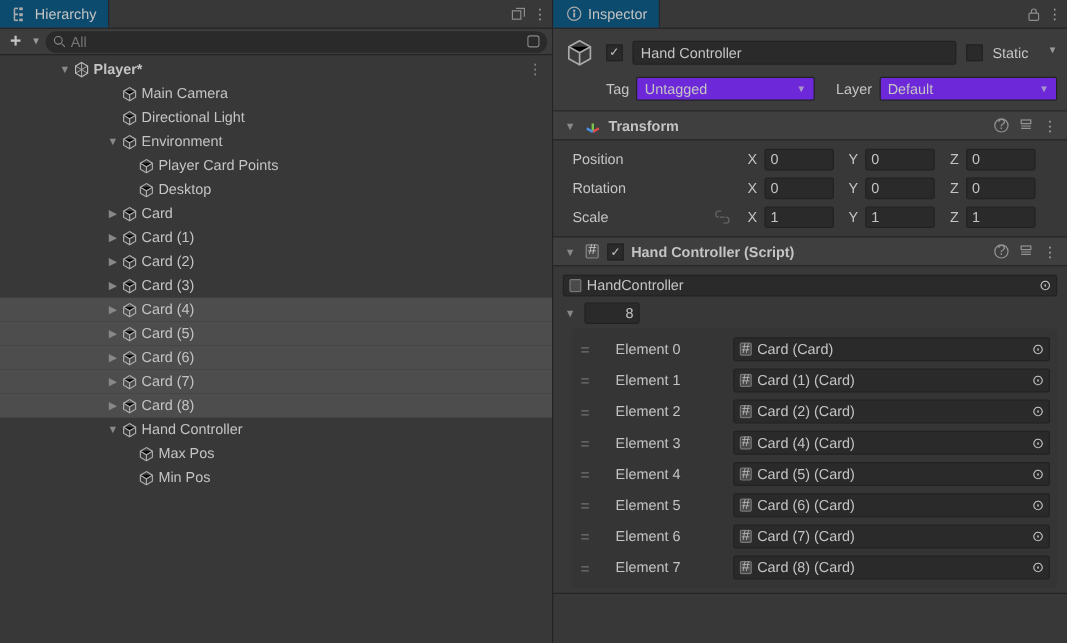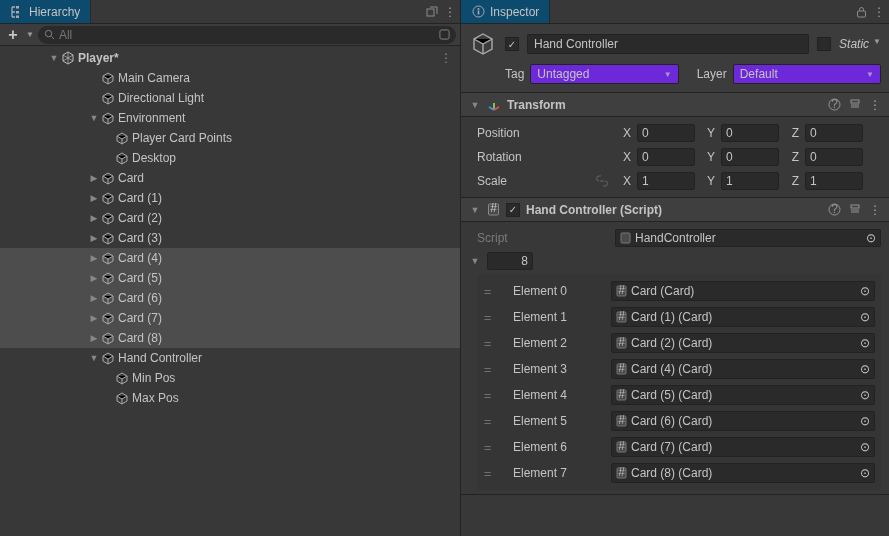--- a/index.html
+++ b/index.html
@@ -23,21 +23,21 @@
 .goicon { width: 16px; height: 16px; display: inline-flex; align-items: center; justify-content: center; margin-right: 2px; }
 .row-label { white-space: nowrap; }
 .row .menu-dots { position: absolute; right: 8px; opacity: .6; }
 .ind { display: inline-block; }
 
 .insp-head { background: #3c3c3c; padding: 6px 8px 8px 8px; border-bottom: 1px solid #232323; }
 .insp-row1 { display: flex; align-items: center; gap: 8px; }
 .cube-big { width: 28px; height: 28px; display: flex; align-items: center; justify-content: center; }
 .chk { width: 14px; height: 14px; background: #2a2a2a; border: 1px solid #222; display: inline-flex; align-items: center; justify-content: center; font-size: 10px; }
 .name-input { flex: 1; background: #2a2a2a; border: 1px solid #222; border-radius: 2px; height: 20px; padding: 0 6px; color: #c4c4c4; }
-.static-wrap { display: flex; align-items: flex-start; gap: 4px; font-style: italic; }
+.static-wrap { display: flex; align-items: flex-start; gap: 16px; }
 .insp-row2 { display: flex; align-items: center; gap: 6px; margin-top: 6px; padding-left: 36px; }
 .dropdown { background: #6d28d9; border: 1px solid #222; border-radius: 2px; height: 20px; display: flex; align-items: center; justify-content: space-between; padding: 0 6px; min-width: 110px; }
 .comp { border-bottom: 1px solid #232323; }
 .comp-head { height: 24px; background: #3f3f3f; display: flex; align-items: center; padding: 0 8px; gap: 6px; border-bottom: 1px solid #232323; }
 .comp-head .title { font-weight: 600; }
 .comp-head .acts { margin-left: auto; display: flex; gap: 8px; opacity: .8; }
 .comp-body { padding: 4px 8px; }
 .vec-row { display: flex; align-items: center; height: 24px; gap: 6px; }
 .vec-row .lbl { width: 120px; padding-left: 8px; }
 .vec-row .axis { width: 14px; text-align: right; }
@@ -284,32 +284,32 @@
         </div>
         <div class="row">
           <span class="ind" style="width:98px"></span>
           <span class="fold"></span>
           <span class="goicon">
             <svg width="14" height="14" viewBox="0 0 14 14">
               <polygon points="7,2 12,5 12,10 7,13 2,10 2,5" fill="none" stroke="#aaa"></polygon>
               <path d="M2 5l5 3 5-3M7 8v5" stroke="#aaa"></path>
             </svg>
           </span>
-          <span class="row-label">Min Pos</span>
+          <span class="row-label">Max Pos</span>
         </div>
         <div class="row">
           <span class="ind" style="width:98px"></span>
           <span class="fold"></span>
           <span class="goicon">
             <svg width="14" height="14" viewBox="0 0 14 14">
               <polygon points="7,2 12,5 12,10 7,13 2,10 2,5" fill="none" stroke="#aaa"></polygon>
               <path d="M2 5l5 3 5-3M7 8v5" stroke="#aaa"></path>
             </svg>
           </span>
-          <span class="row-label">Max Pos</span>
+          <span class="row-label">Min Pos</span>
         </div>
       </div>
   </div>
 </div>
 
 <div class="panel inspector">
   <div class="tab-bar">
     <div class="tab">
       <span class="tab-icon">
           <svg width="13" height="13" viewBox="0 0 13 13">
@@ -448,21 +448,20 @@
             <svg width="12" height="12" viewBox="0 0 12 12">
               <rect x="2" y="2" width="8" height="3" stroke="#aaa" fill="none"></rect>
               <path d="M2 7h8M2 9h8" stroke="#aaa"></path>
             </svg>
           </span>
         <span>⋮</span>
       </div>
     </div>
     <div class="comp-body">
       <div class="script-row">
-        <span class="lbl">Script</span>
         <div class="objfield">
           <span>
               <svg width="11" height="12" viewBox="0 0 11 12">
                 <rect x="1" y="1" width="9" height="10" rx="1" fill="#4a4a4a" stroke="#777"></rect>
               </svg>
             </span>
           <span>HandController</span>
           <span class="right">⊙</span>
         </div>
       </div>

